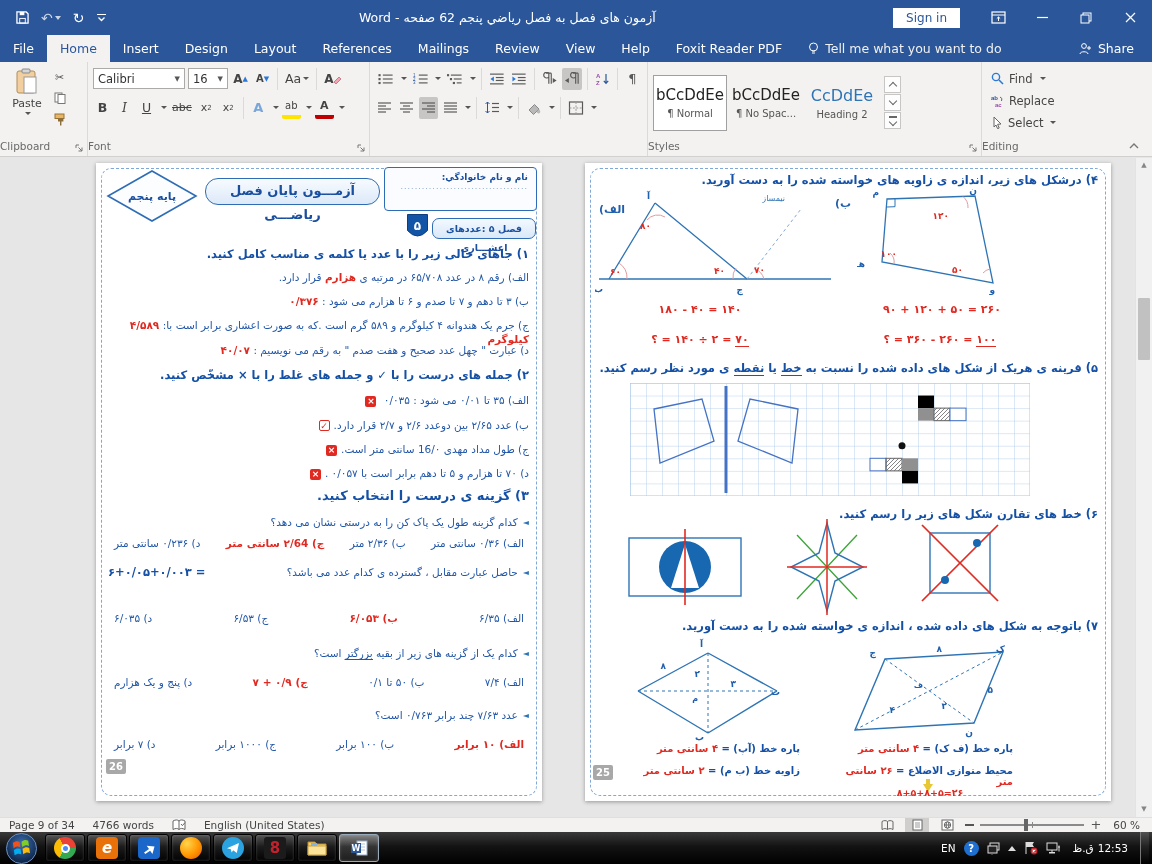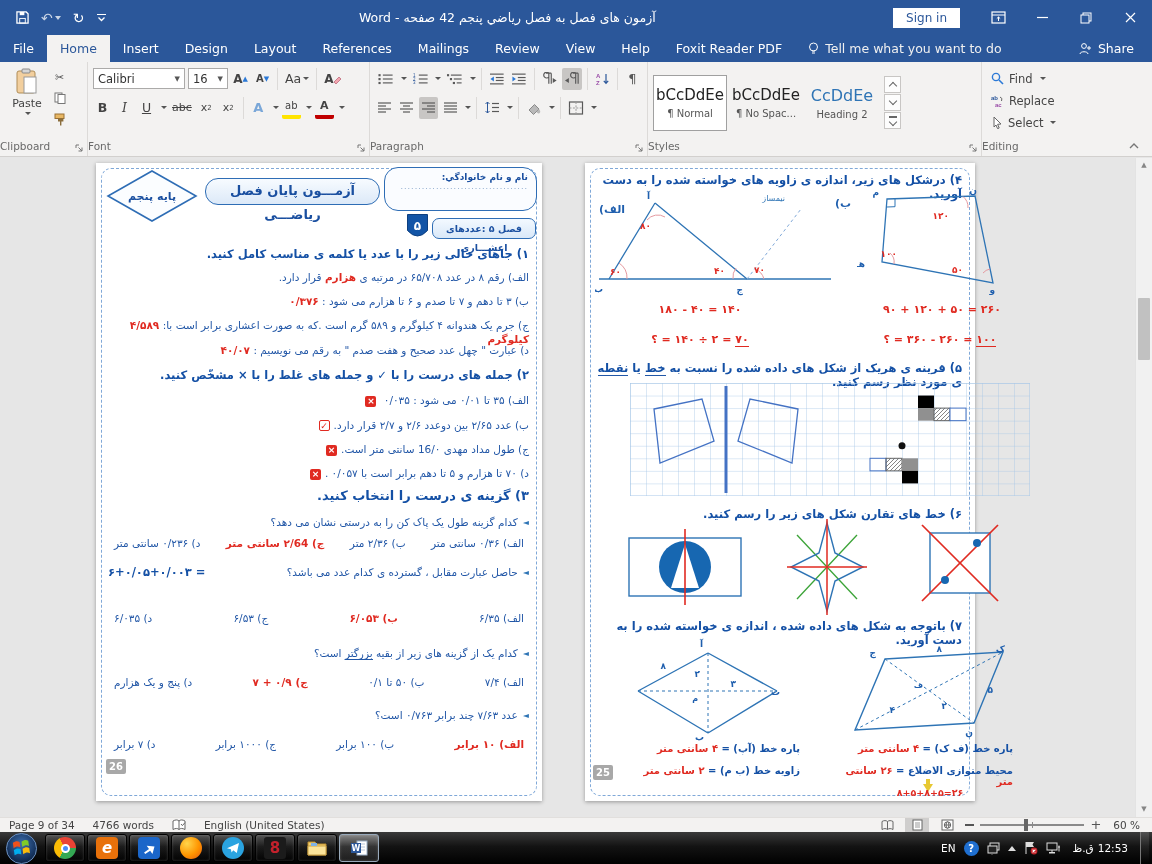--- a/index.html
+++ b/index.html
@@ -55,41 +55,41 @@
 .sab{width:17px;height:17px;border:1px solid #c8c6c4;background:#fdfdfd;display:flex;align-items:center;justify-content:center}
 .chev{width:6px;height:6px;border-right:1.4px solid #666;border-bottom:1.4px solid #666}
 .chev.up{transform:rotate(-135deg);margin-top:3px}.chev.dn{transform:rotate(45deg);margin-bottom:3px}
 .ecol{display:flex;flex-direction:column;gap:3px;padding:3px 4px}
 .erow{display:flex;align-items:center;gap:5px;height:19px;font-size:11.5px;color:#444;cursor:pointer}
 .collapse{position:absolute;right:10px;bottom:3px;width:14px;height:12px}
 
 .docarea{position:absolute;top:158px;left:0;right:0;height:659px;background:#e6e6e6}
 .page{position:absolute;background:#fff;box-shadow:0 1px 4px rgba(0,0,0,.35)}
 .p26{left:96px;top:5px;width:446px;height:638px}
-.p25{left:585px;top:5px;width:390px;height:638px}
+.p25{left:585px;top:5px;width:526px;height:638px}
 .dash{position:absolute;inset:5px;border:1.3px dashed #7fa8d8;border-radius:10px;pointer-events:none}
 .ln{position:absolute;left:12px;right:13px;text-align:right;direction:rtl;font-size:10.5px;color:#2257a7;line-height:14px}
 .h{color:#1450a5;font-weight:bold;font-size:11.5px}
 .h2{color:#1450a5;font-weight:bold;font-size:13px}
 .red{color:#e02a21;font-weight:bold}
 .mark{display:inline-block;width:11px;height:11px;line-height:10px;text-align:center;font-size:9px;border-radius:2px;margin-right:4px;font-weight:bold}
 .mx{background:#e02a21;color:#fff}
 .mc{border:1.3px solid #e02a21;color:#e02a21;background:#fff}
 .opts{position:absolute;left:18px;right:18px;display:flex;justify-content:space-between;direction:rtl;font-size:10.5px;color:#2257a7}
 .qarr{color:#2e74b5;font-size:8px;vertical-align:1px;margin-left:5px}
 .uln{border-bottom:1.2px solid #2257a7}
 .expr{color:#1450a5;font-weight:bold;font-size:11.5px;direction:ltr;unicode-bidi:bidi-override}
 .ltrnum{direction:ltr;unicode-bidi:bidi-override}
 .eq{position:absolute;color:#e02a21;font-weight:bold;font-size:11px;direction:ltr;unicode-bidi:bidi-override;text-align:center}
 .equ{border-bottom:1.5px solid #e02a21}
 .figlab{position:absolute;color:#1f5fae;font-weight:bold;font-size:11px;direction:rtl}
 .ansline{position:absolute;font-size:10px;font-weight:bold;color:#1450a5;direction:rtl;}
 .pnum{position:absolute;width:20px;height:15px;background:#a8a8a8;color:#fff;font-size:10px;font-weight:bold;text-align:center;line-height:15px;border-radius:2px}
 .banner{position:absolute;left:109px;top:15px;width:175px;height:27px;border:1.5px solid #2e6db5;border-radius:13px;background:linear-gradient(#f7fbff,#dcE9f8);color:#1a4fa0;font-weight:bold;font-size:13px;text-align:center;line-height:24px;direction:rtl}
-.namebox{position:absolute;left:288px;top:4px;right:5px;height:44px;border:1.5px solid #2e6db5;border-radius:14px;background:#fafcff;padding:4px 8px 0;direction:rtl}
+.namebox{position:absolute;left:288px;top:4px;right:5px;height:44px;border:1.5px solid #2e6db5;border-radius:4px;background:#fafcff;padding:4px 8px 0;direction:rtl}
 .nm{font-size:9px;font-weight:bold;color:#1a4fa0;text-align:right}
 .dots{font-size:8px;color:#8aa8cc;letter-spacing:1px;overflow:hidden;white-space:nowrap;text-align:right}
 .chapter{position:absolute;left:336px;top:55px;width:104px;height:21px;border:1.3px solid #2e6db5;border-radius:7px;background:linear-gradient(#f3f9ff,#d9e8f8);color:#1a4fa0;font-weight:bold;font-size:9.5px;text-align:center;line-height:19px;direction:rtl}
 .yarr{position:absolute;width:0;height:0;border-left:5px solid transparent;border-right:5px solid transparent;border-top:8px solid #e7c832}
 .yarr::before{content:"";position:absolute;left:-2px;top:-13px;width:4px;height:5px;background:#e7c832}
 
 .vscroll{position:absolute;right:0;top:0;width:17px;height:659px;background:#f1f1f1;border-left:1px solid #e3e3e3}
 .sarr{height:15px;color:#868686;font-size:7px;text-align:center;line-height:15px}
 .sarr.bot{position:absolute;bottom:0;left:0;right:0}
 .sthumb{position:absolute;left:2px;right:2px;top:140px;height:62px;background:#c1c1c1;border-radius:1px}
@@ -135,21 +135,21 @@
       </span>
     <span class="qbtn" style="opacity:.75">↶<span class="tinycaret" style="margin-left:2px"></span></span>
     <span class="qbtn">↻</span>
     <span class="qbtn">
         <svg width="11" height="10" viewBox="0 0 11 10">
           <line x1="1" y1="1.5" x2="10" y2="1.5" stroke="#fff"></line>
           <path d="M2.5 4.5 L5.5 7.5 L8.5 4.5" fill="none" stroke="#fff" stroke-width="1.3"></path>
         </svg>
       </span>
   </div>
-  <div class="title">آزمون های فصل به فصل رياضي پنجم 42 صفحه - Word</div>
+  <div class="title">آزمون های فصل به فصل رياضي پنجم 62 صفحه - Word</div>
   <div class="tbright">
     <button class="signin">Sign in</button>
     <span class="capbtn">
         <svg width="15" height="13" viewBox="0 0 15 13">
           <rect x="1" y="1" width="13" height="11" fill="none" stroke="#fff" stroke-width="1.2"></rect>
           <line x1="1" y1="4" x2="14" y2="4" stroke="#fff"></line>
           <path d="M7.5 10 V6 M5.8 7.6 L7.5 6 L9.2 7.6" fill="none" stroke="#fff"></path>
         </svg>
       </span>
     <span class="capbtn">
@@ -452,26 +452,20 @@
               <svg width="16" height="14" viewBox="0 0 16 14">
                 <rect x="1.5" y="1" width="13" height="12" fill="none" stroke="#595959" stroke-width="1.2"></rect>
                 <line x1="1.5" y1="7" x2="14.5" y2="7" stroke="#9a9a9a" stroke-dasharray="2 1.4"></line>
                 <line x1="8" y1="1" x2="8" y2="13" stroke="#9a9a9a" stroke-dasharray="2 1.4"></line>
               </svg>
             </span>
             <span class="dcar"></span>
       </div>
     </div>
       </div>
-    <div class="rfoot"><span>Paragraph</span><span class="launcher">
-          <svg width="9" height="9" viewBox="0 0 9 9">
-            <path d="M1 4 V1 H4" fill="none" stroke="#777"></path>
-            <path d="M3.5 3.5 L7 7 M7 3.5 V7 H3.5" fill="none" stroke="#777"></path>
-          </svg>
-        </span></div>
   </div>
 
   <div class="rgroup" style="width:334px">
     <div class="rbody" style="align-items:center">
       <div class="scards">
         <div class="scard sel">
             <span class="sprev">bCcDdEe</span>
             <span class="sname">¶ Normal</span>
           </div>
         <div class="scard">

